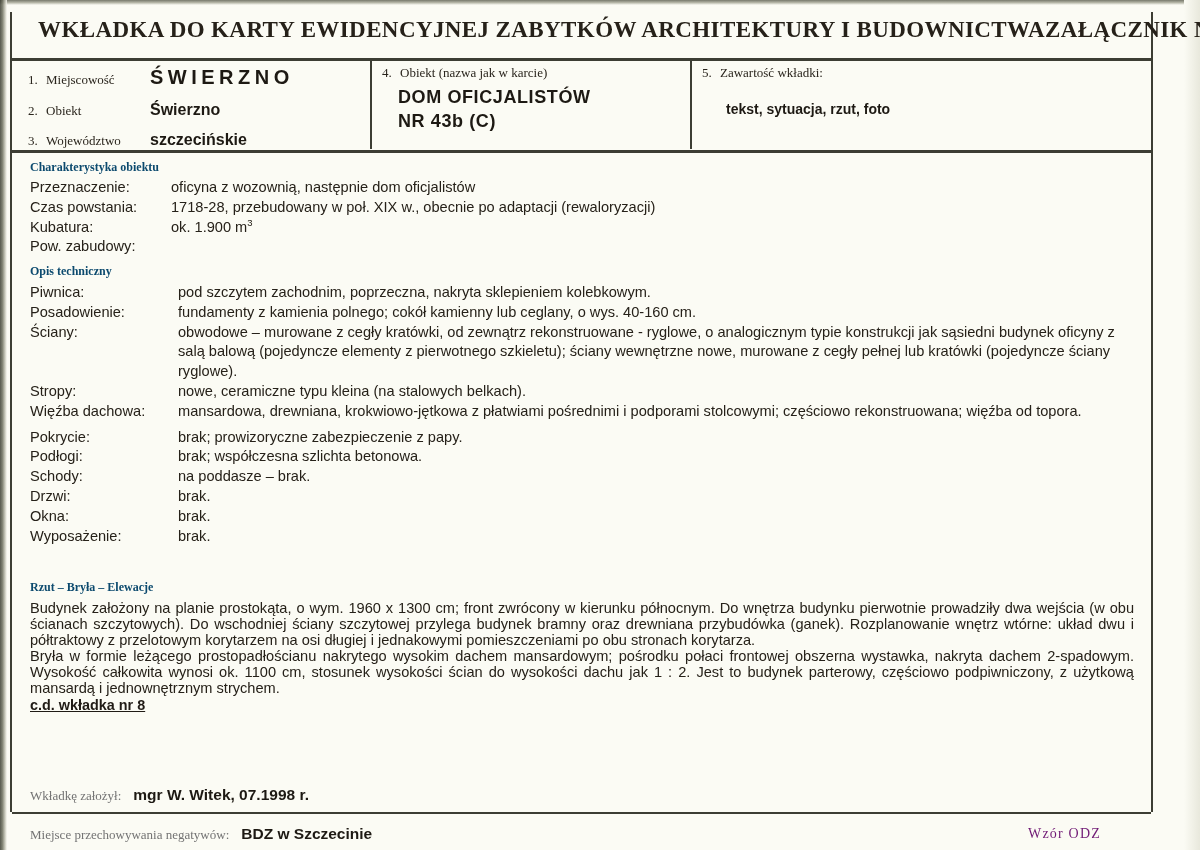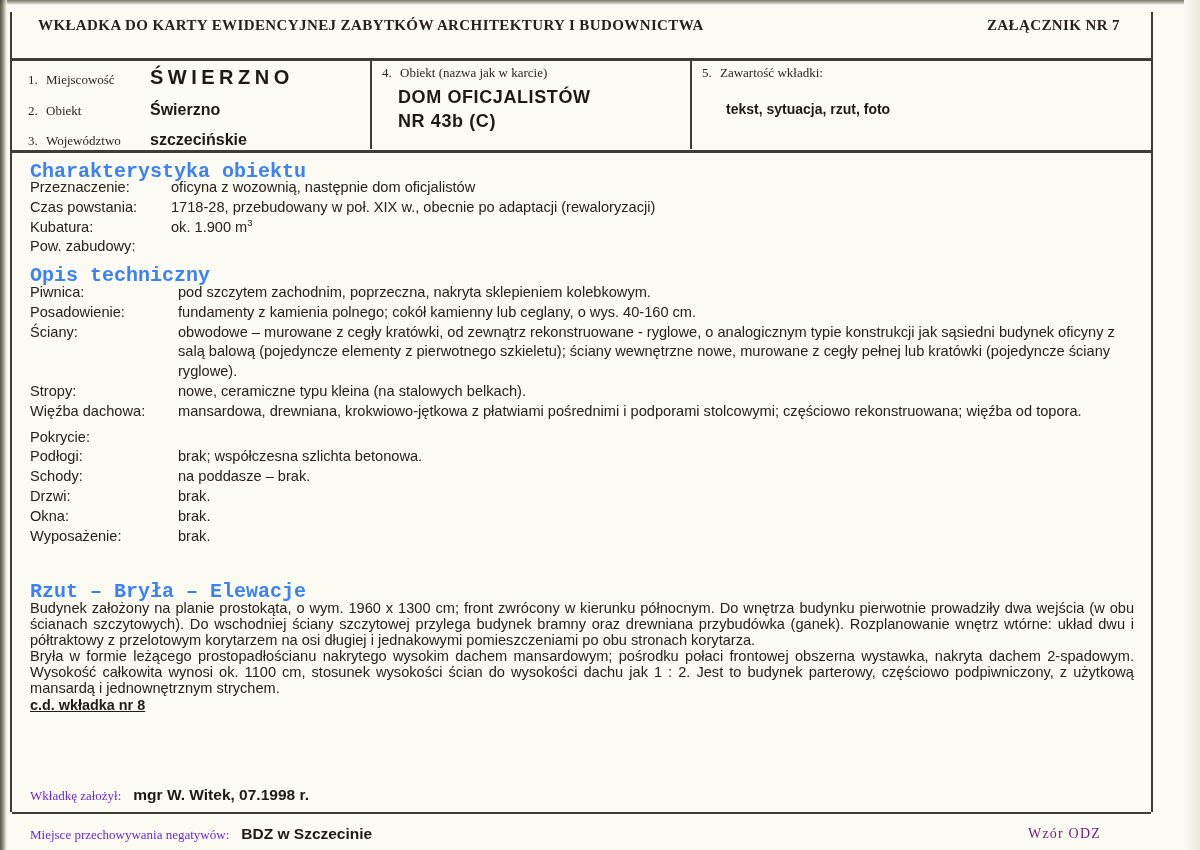--- a/index.html
+++ b/index.html
@@ -73,21 +73,21 @@
   .doc-header {
     position: absolute;
     left: 38px;
     top: 17px;
     width: 1100px;
     display: flex;
     justify-content: space-between;
     align-items: baseline;
     font-family: "Liberation Serif", serif;
     font-weight: bold;
-    font-size: 15px;
+    font-size: 23px;
     letter-spacing: .4px;
     color: #262119;
   }
   .doc-header .title-main { white-space: nowrap; }
   .doc-header .title-annex { white-space: nowrap; padding-right: 18px; }
 
   
   .info-table {
     position: absolute;
     left: 12px;
@@ -159,24 +159,24 @@
     margin-left: 24px;
     font-family: "Liberation Sans", sans-serif;
     font-weight: bold;
     font-size: 14px;
     color: #1d1913;
   }
 
   
   .section-title {
     position: absolute;
-    font-family: Liberation Mono, monospace;
-    font-weight: bold;
-    font-size: 20px;
-    color: #3b82f6;
+    font-family: Liberation Serif, serif;
+    font-weight: bold;
+    font-size: 12px;
+    color: #0c4a6e;
   }
   .kv-list {
     position: absolute;
     font-size: 14.6px;
     line-height: 19.8px;
     color: #262119;
   }
   .kv {
     display: flex;
     align-items: flex-start;
@@ -225,21 +225,21 @@
   .footer-row {
     position: absolute;
     display: flex;
     align-items: baseline;
   }
   #founder-row { left: 30px; top: 786px; }
   #negatives-row { left: 30px; top: 825px; }
   .foot-lbl {
     font-family: "Liberation Serif", serif;
     font-size: 13px;
-    color: #6d28d9;
+    color: #737373;
   }
   .foot-val {
     font-family: "Liberation Sans", sans-serif;
     font-weight: bold;
     font-size: 15.5px;
     color: #1d1913;
     margin-left: 12px;
   }
   #wzor {
     position: absolute;
@@ -352,20 +352,21 @@
     <div class="kv">
       <span class="k">Stropy:</span>
       <span class="v">nowe, ceramiczne typu kleina (na stalowych belkach).</span>
     </div>
     <div class="kv">
       <span class="k">Więźba dachowa:</span>
       <span class="v">mansardowa, drewniana, krokwiowo-jętkowa z płatwiami pośrednimi i podporami stolcowymi; częściowo rekonstruowana; więźba od topora.</span>
     </div>
     <div class="kv" style="margin-top:6px;">
       <span class="k">Pokrycie:</span>
+      <span class="v">brak; prowizoryczne zabezpieczenie z papy.</span>
     </div>
     <div class="kv">
       <span class="k">Podłogi:</span>
       <span class="v">brak; współczesna szlichta betonowa.</span>
     </div>
     <div class="kv">
       <span class="k">Schody:</span>
       <span class="v">na poddasze – brak.</span>
     </div>
     <div class="kv">

